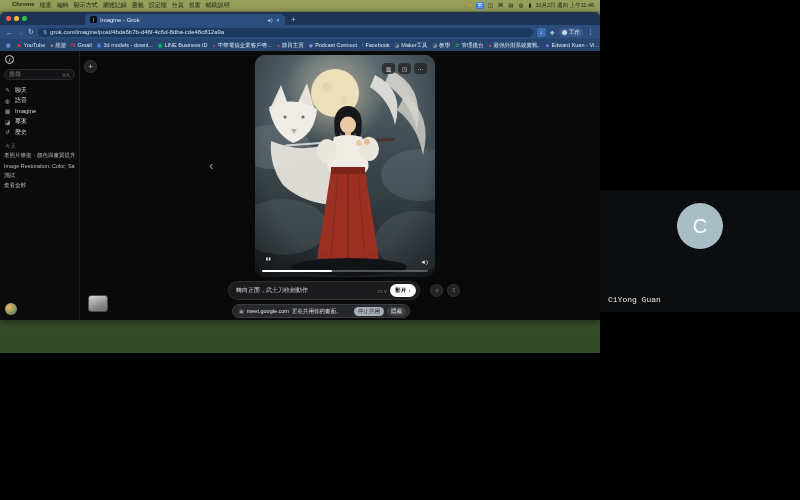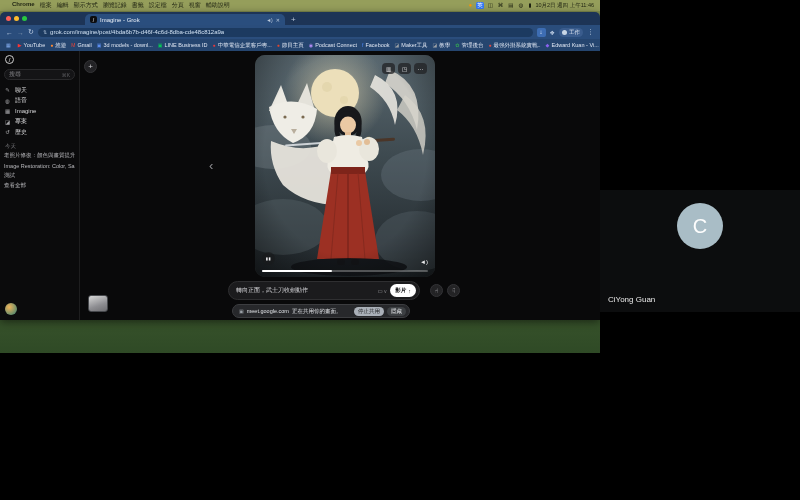--- a/index.html
+++ b/index.html
@@ -113,21 +113,21 @@
   .share-banner .sb-ic { font-size:5px; color:#9aa0a6; }
   .stop-pill { margin-left:auto; background:#aab0b8; color:#1b1c1e; border-radius:6px; padding:1px 4px; }
   .hide-pill { background:#3d4043; color:#e8eaed; border-radius:6px; padding:1px 4px; }
   .pip-thumb { position:absolute; left:88px; top:244px; width:20px; height:17px; border-radius:3px;
     border:1px solid #46484c; background:linear-gradient(160deg,#d8d8d8,#8e8e92 60%,#6e6e72); }
 
   
   .tile { position:absolute; left:600px; top:190px; width:200px; height:122px; background:#0c0d0e; }
   .tile .avatar { position:absolute; left:77px; top:13px; width:46px; height:46px; border-radius:50%;
     background:#a9bdc6; color:#fdfdfd; font-size:20px; display:flex; align-items:center; justify-content:center; }
-  .tile .pname { position:absolute; left:8px; bottom:8px; color:#e8e8e8; font-size:8px; }
+  .tile .pname { position:absolute; left:8px; bottom:8px; color:#e8e8e8; font-size:8px;font-family:Liberation Mono, monospace; }
 </style>
 </head>
 <body>
 
 <div class="screen">
 
   <div class="desktop">
 
     <div class="menubar">
       <span class="menu-item"></span>

